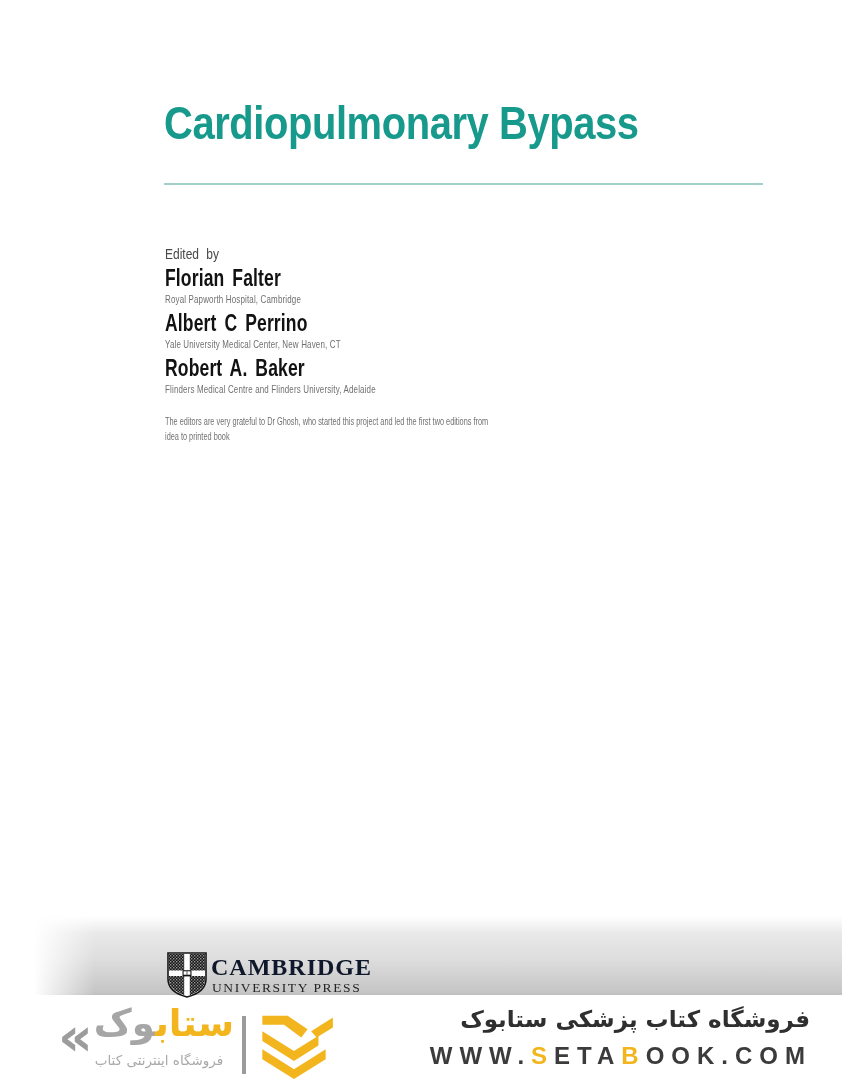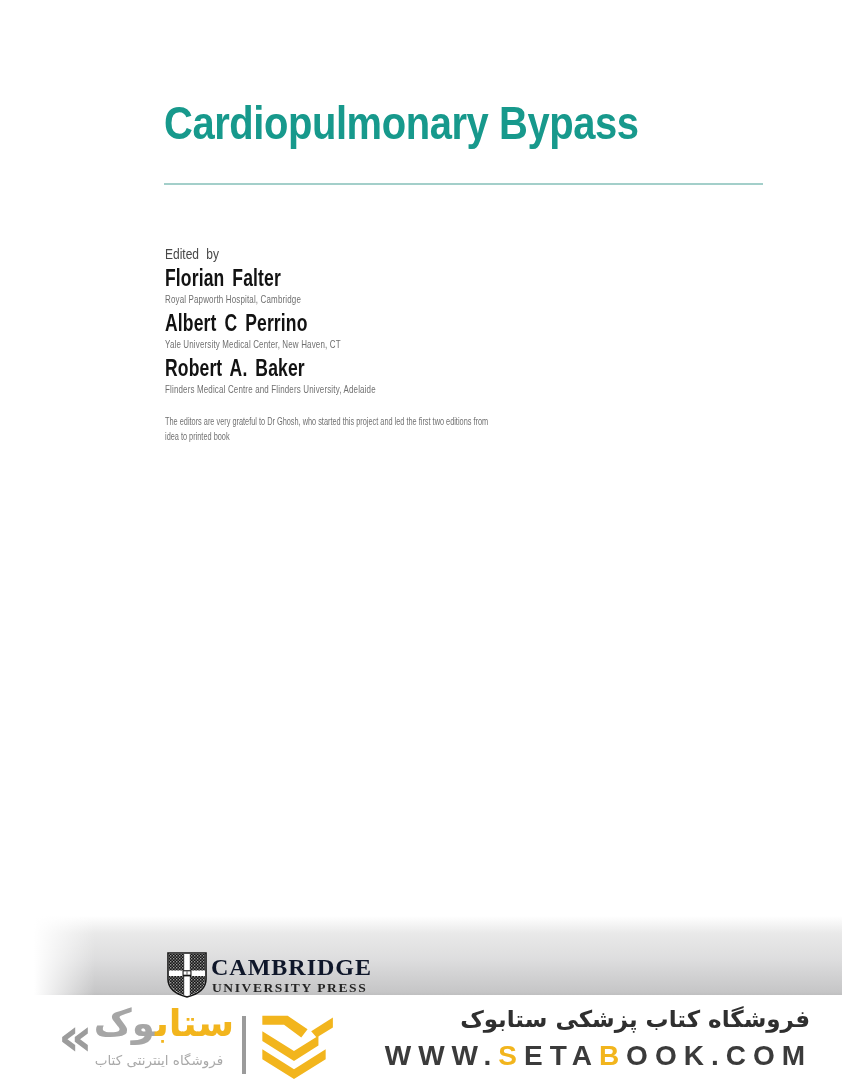--- a/index.html
+++ b/index.html
@@ -63,21 +63,21 @@
     background:linear-gradient(to right,#ffffff 0px,#ffffff 34px,rgba(255,255,255,0) 95px);
   }
   .cup-shield{left:167px;top:952px;width:40px;height:46px;}
   .cup-word{
     left:211px;top:954px;
     font-family:"Liberation Serif",serif;font-size:24px;font-weight:700;
     letter-spacing:1px;color:#0f172a;
   }
   .cup-press{
     left:212px;top:980px;
-    font-family:"Liberation Serif",serif;font-size:13.5px;font-weight:700;
+    font-family:"Liberation Serif",serif;font-size:13.5px;font-weight:400;
     letter-spacing:1.6px;color:#242424;
   }
 
   
   .fa{font-family:"DejaVu Sans",sans-serif;}
   .laquo{
     left:58px;top:1010px;
     font-family:"DejaVu Sans",sans-serif;
     font-size:54px;font-weight:700;color:#9c9c9c;line-height:54px;
   }
@@ -97,21 +97,21 @@
   }
   .chevron-logo{left:251px;top:1004px;width:86px;height:76px;}
 
   .store-title{
     right:32px;top:1002px;
     font-size:23px;font-weight:700;color:#2f2f2f;
     direction:rtl;line-height:34px;
   }
   .store-url{
     right:30px;top:1040px;
-    font-size:28px;font-weight:700;letter-spacing:7px;color:#3b3b3b;
+    font-size:24px;font-weight:700;letter-spacing:7px;color:#3b3b3b;
     line-height:32px;white-space:nowrap;
   }
   .store-url .accent{color:#f2b51d;}
 </style>
 </head>
 <body>
 
 <div id="page">
 
   <div class="abs book-title">

